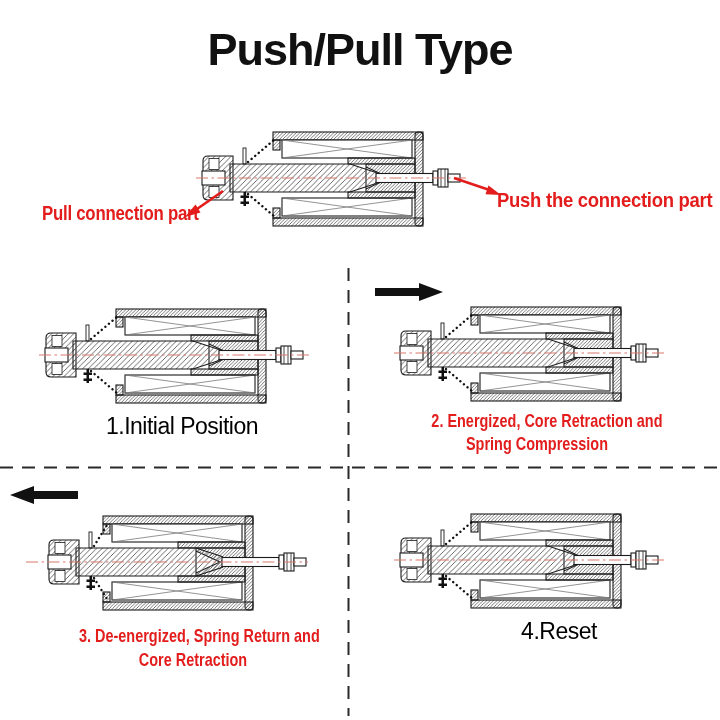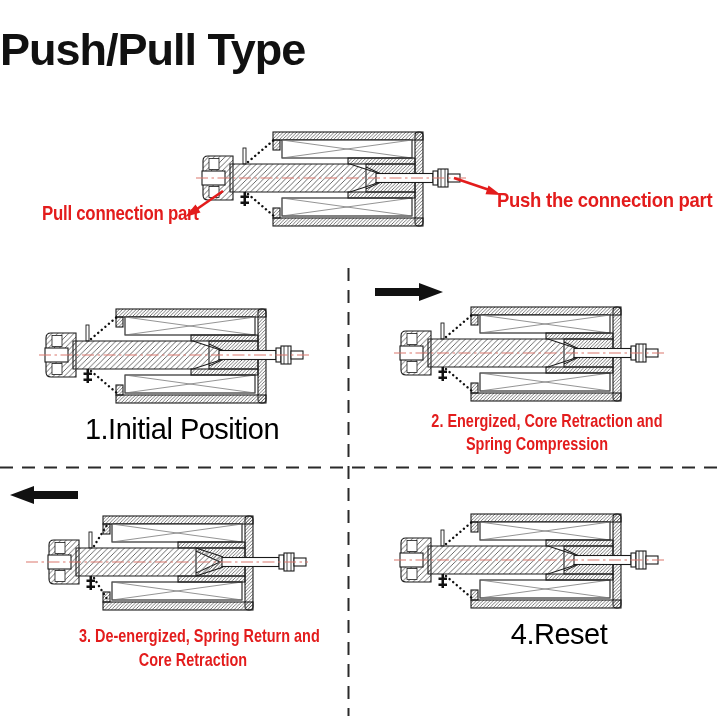--- a/index.html
+++ b/index.html
@@ -2,30 +2,30 @@
 <html><head>
 <meta charset="utf-8">
 <style>
   html,body{margin:0;padding:0;}
   body{
     width:720px;height:720px;position:relative;background:#ffffff;
     font-family:"Liberation Sans", sans-serif;overflow:hidden;
   }
   .abs{position:absolute;}
   .title{
-    left:0;right:0;top:24px;text-align:left;
+    left:0;right:0;top:24px;text-align:center;
     font-size:45px;font-weight:700;color:#111;letter-spacing:-1px;
   }
   svg.sol{overflow:visible;display:block;}
   .hero-label{
     font-size:21px;font-weight:700;color:#e31c1c;white-space:nowrap;
     transform:scaleX(0.80);transform-origin:left center;letter-spacing:-0.3px;
   }
   .caption-black{
-    font-size:29px;font-weight:400;color:#000;text-align:center;
+    font-size:23px;font-weight:400;color:#000;text-align:center;
     letter-spacing:-0.5px;white-space:nowrap;
   }
   .caption-red{
     font-size:19px;font-weight:700;color:#e31c1c;text-align:center;
     line-height:23px;transform:scaleX(0.76);transform-origin:center top;
     white-space:nowrap;
   }
   .dividers{left:0;top:0;pointer-events:none;}
 </style>
 </head>

